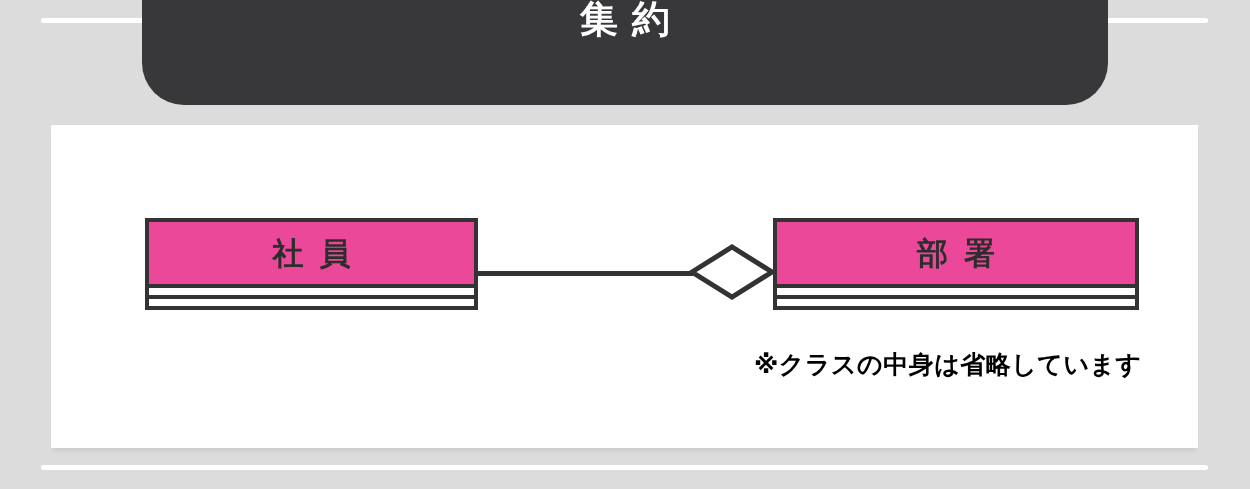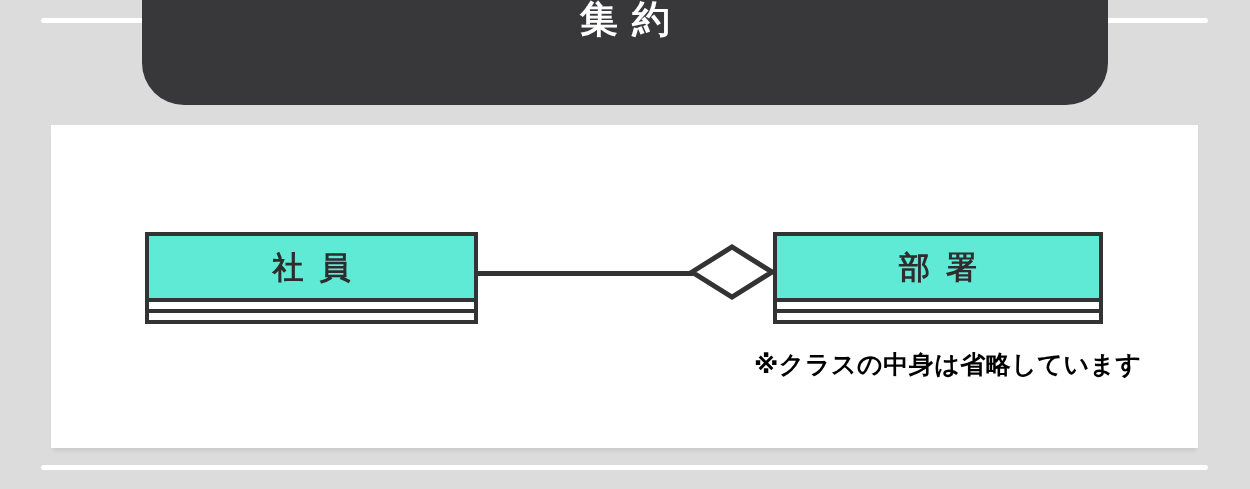--- a/index.html
+++ b/index.html
@@ -56,30 +56,30 @@
     width: 1147px;
     height: 323px;
     background: #ffffff;
     box-shadow: 0 5px 4px -2px rgba(0,0,0,0.08);
     z-index: 0;
   }
 
   
   .uml-class {
     position: absolute;
-    top: 232px;
+    top: 218px;
     height: 92px;
     border: 4px solid #333333;
-    background: #5eead4;
+    background: #ec4899;
     z-index: 3;
     display: flex;
     flex-direction: column;
   }
   .uml-class.left  { left: 145px; width: 333px; }
-  .uml-class.right { left: 773px; width: 330px; }
+  .uml-class.right { left: 773px; width: 366px; }
   .class-name {
     height: 62px;
     display: flex;
     align-items: center;
     justify-content: center;
     font-size: 31px;
     font-weight: bold;
     color: #2d2d2d;
     letter-spacing: 16px;
     text-indent: 16px;

